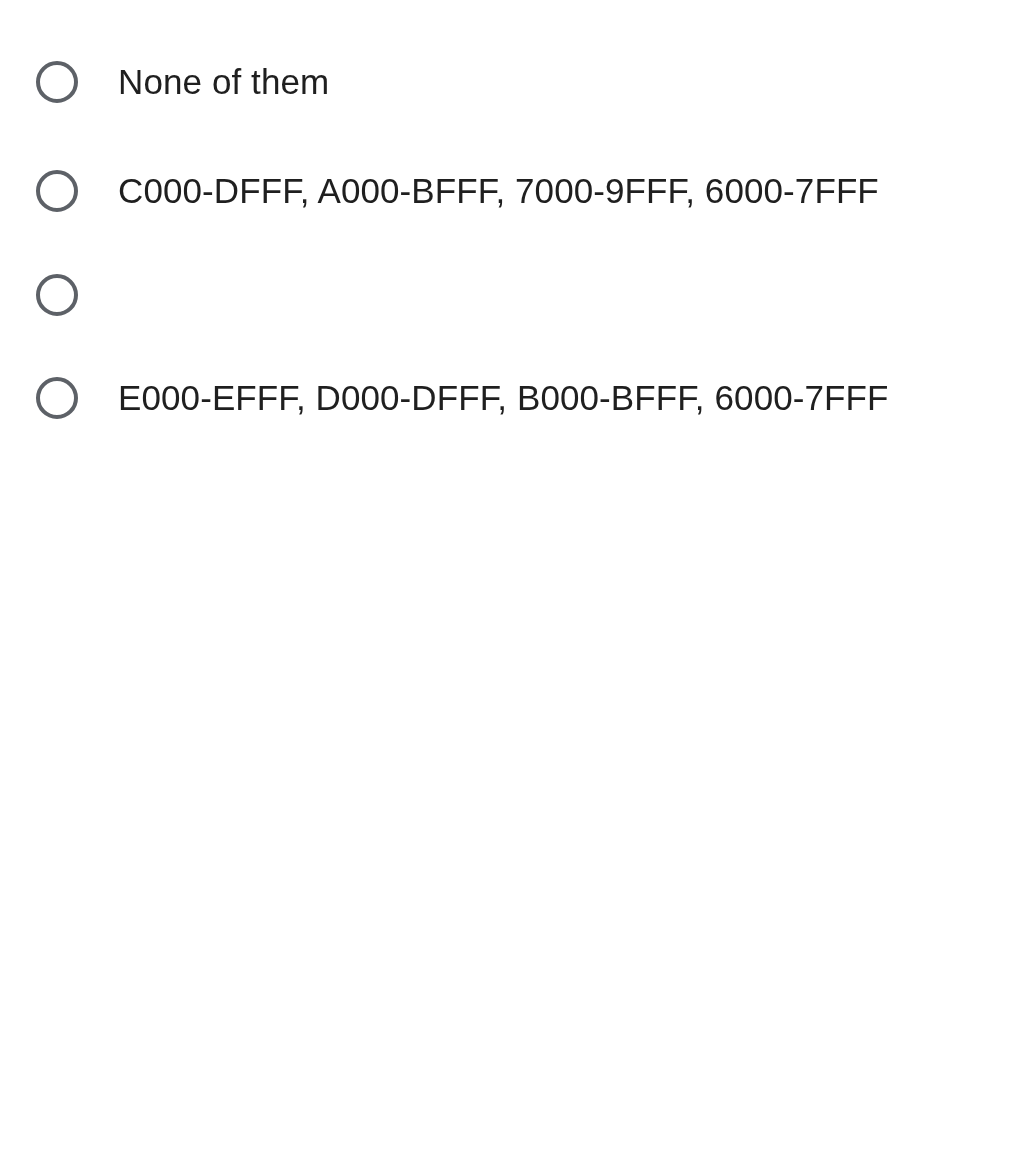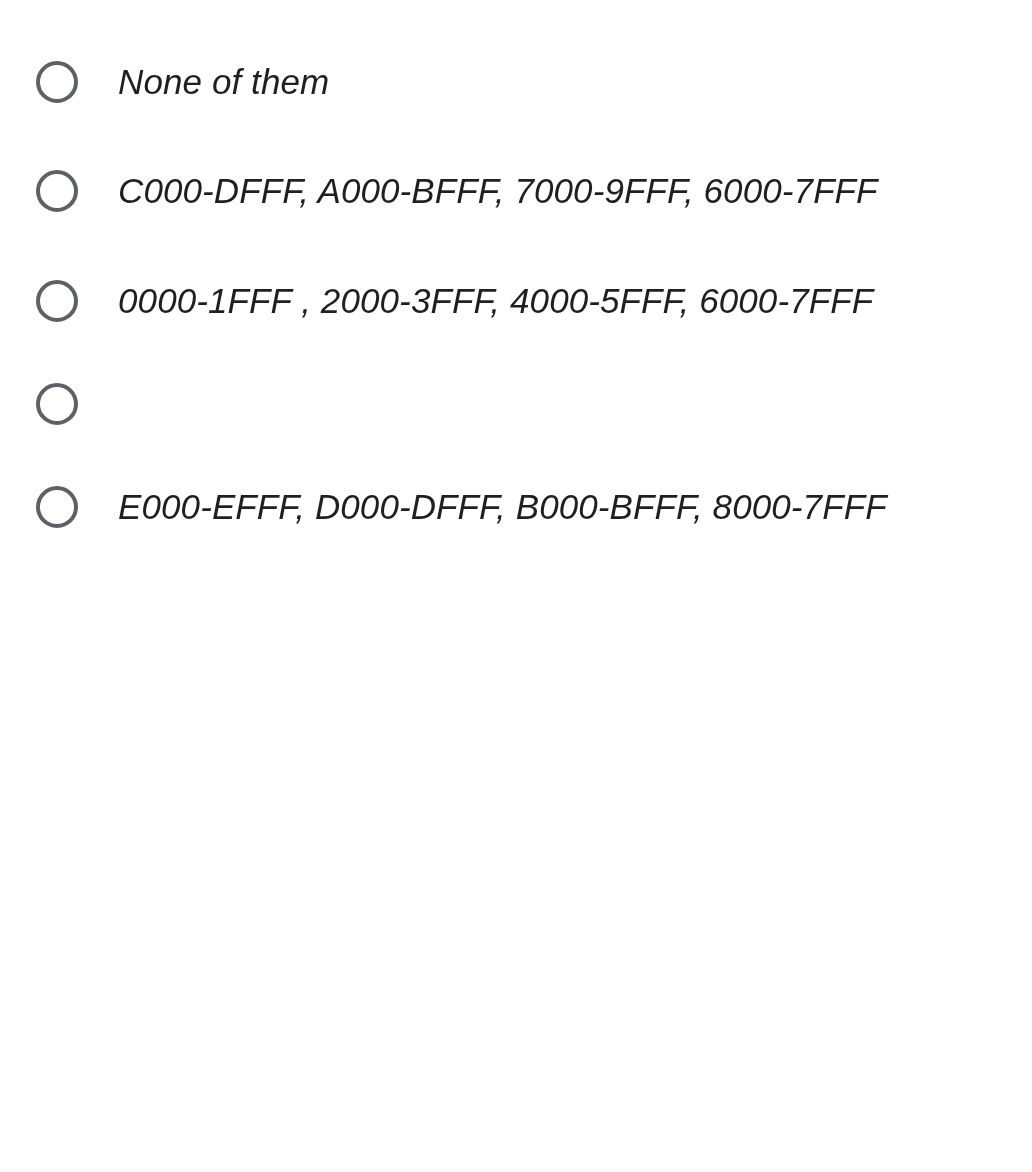--- a/index.html
+++ b/index.html
@@ -22,21 +22,20 @@
     letter-spacing: 0.2px;
     margin-bottom: 75px;
   }
   .question-indent {
     display: inline-block;
     width: 58px;
   }
   .options {
     display: flex;
     flex-direction: column;
-    font-style: italic;
   }
   .option {
     display: flex;
     align-items: center;
     margin-bottom: 55px;
   }
   .option:last-child {
     margin-bottom: 0;
   }
   .radio {
@@ -66,29 +65,25 @@
     <div class="option">
       <span class="radio"></span>
       <span class="option-label">None of them</span>
     </div>
 
     <div class="option">
       <span class="radio"></span>
       <span class="option-label">C000-DFFF, A000-BFFF, 7000-9FFF, 6000-7FFF</span>
     </div>
 
-    <div class="option">
-      <span class="radio"></span>
-      <span class="option-label">0000-1FFF , 2000-3FFF, 4000-5FFF, 6000-7FFF</span>
-    </div>
 
     <div class="option">
       <span class="radio"></span>
     </div>
 
     <div class="option">
       <span class="radio"></span>
-      <span class="option-label">E000-EFFF, D000-DFFF, B000-BFFF, 8000-7FFF</span>
+      <span class="option-label">E000-EFFF, D000-DFFF, B000-BFFF, 6000-7FFF</span>
     </div>
 
   </div>
 
 </div>
 
 </body></html>

